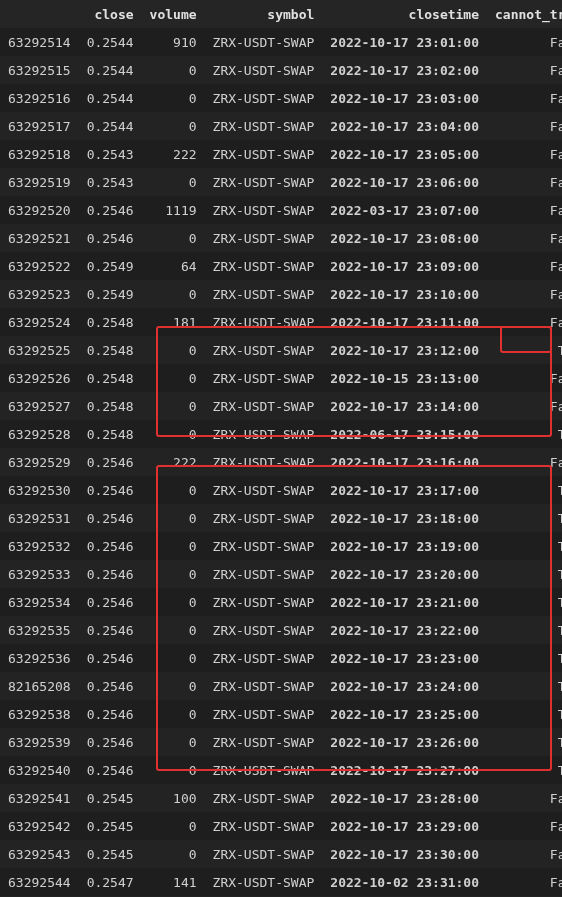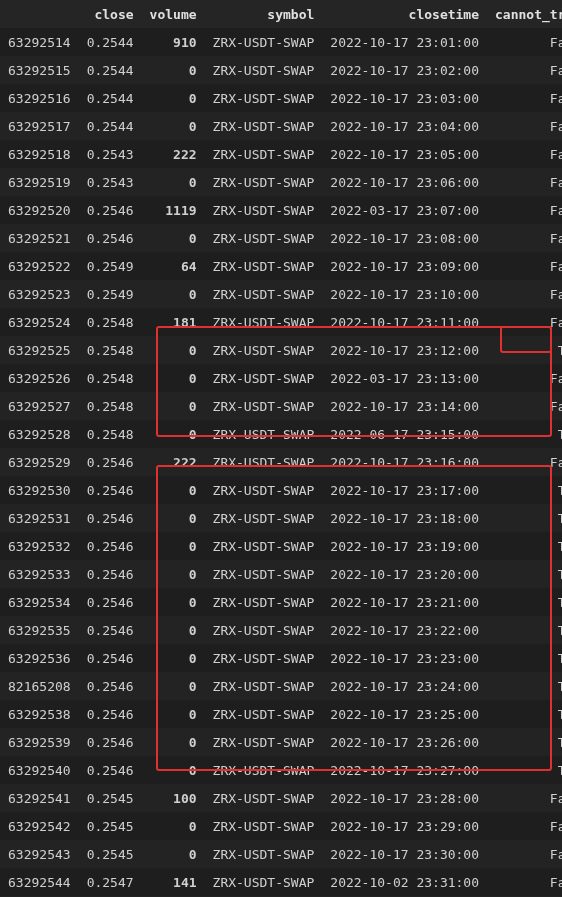--- a/index.html
+++ b/index.html
@@ -5,23 +5,23 @@
     * { box-sizing: border-box; margin: 0; padding: 0; }
     body { background: #1e1e1e; font-family: Consolas, Menlo, monospace; font-size: 13px; color: #d0d0d0; width: 562px; position: relative; }
     .tbl { display: table; width: 100%; border-collapse: collapse; }
     .row { display: table-row; height: 28px; }
     .row.header { background: #252525; }
     .row.even { background: #1e1e1e; }
     .row.odd { background: #232323; }
     .cell { display: table-cell; padding: 5px 8px; text-align: right; vertical-align: middle; white-space: nowrap; }
     .c-idx { width: 72px; text-align: center; }
     .c-close { width: 58px; margin-left: 12px; }
-    .c-vol { width: 62px; font-weight: bold; }
+    .c-vol { width: 62px; }
     .c-sym { width: 122px; }
-    .c-time { width: 150px; }
+    .c-time { width: 150px; font-weight: bold; }
     .c-trade { width: 98px; }
     .header .cell { font-weight: bold; color: #e0e0e0; }
     .hl { position: absolute; border: 2px solid #e03030; border-radius: 3px; pointer-events: none; }
     .hl-cell { position: absolute; border: 2px solid #e03030; border-radius: 3px; pointer-events: none; }
   </style>
 </head>
 <body>
 
 <div class="tbl">
   <div class="row header">
@@ -127,21 +127,21 @@
       <div class="cell c-vol">0</div>
       <div class="cell c-sym">ZRX-USDT-SWAP</div>
       <div class="cell c-time">2022-10-17 23:12:00</div>
       <div class="cell c-trade">True</div>
     </div>
     <div class="row even">
       <div class="cell c-idx">63292526</div>
       <div class="cell c-close">0.2548</div>
       <div class="cell c-vol">0</div>
       <div class="cell c-sym">ZRX-USDT-SWAP</div>
-      <div class="cell c-time">2022-03-17 23:13:00</div>
+      <div class="cell c-time">2022-10-15 23:13:00</div>
       <div class="cell c-trade">False</div>
     </div>
     <div class="row odd">
       <div class="cell c-idx">63292527</div>
       <div class="cell c-close">0.2548</div>
       <div class="cell c-vol">0</div>
       <div class="cell c-sym">ZRX-USDT-SWAP</div>
       <div class="cell c-time">2022-10-17 23:14:00</div>
       <div class="cell c-trade">False</div>
     </div>

